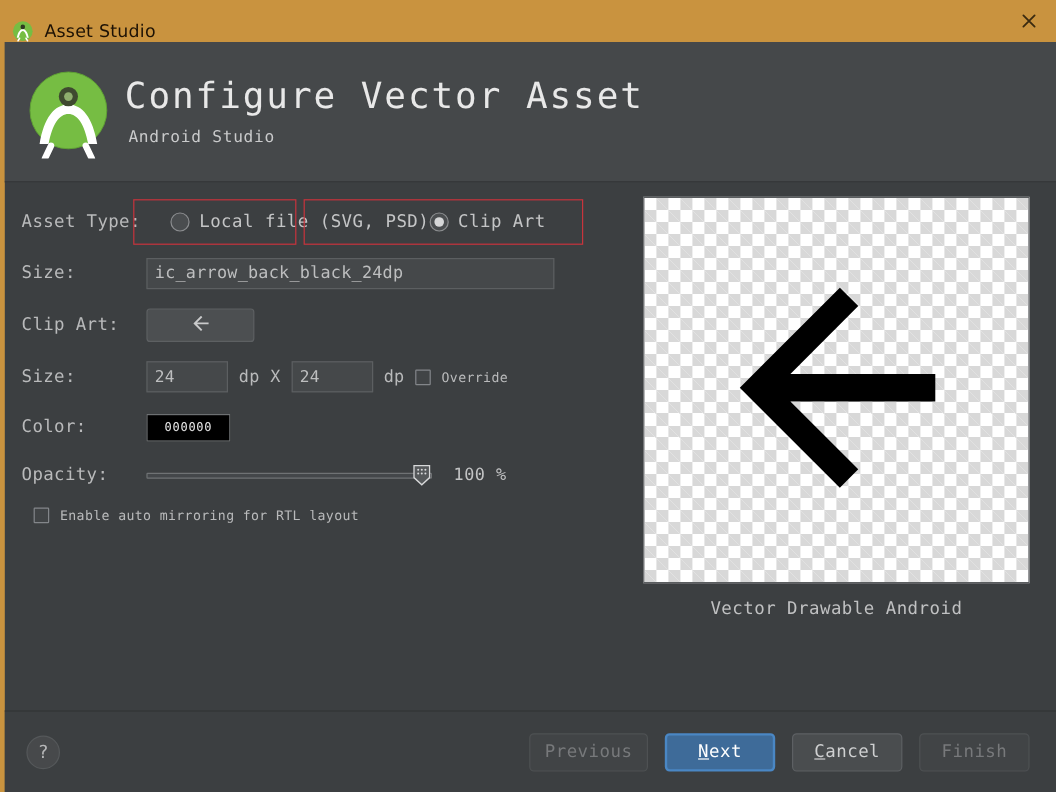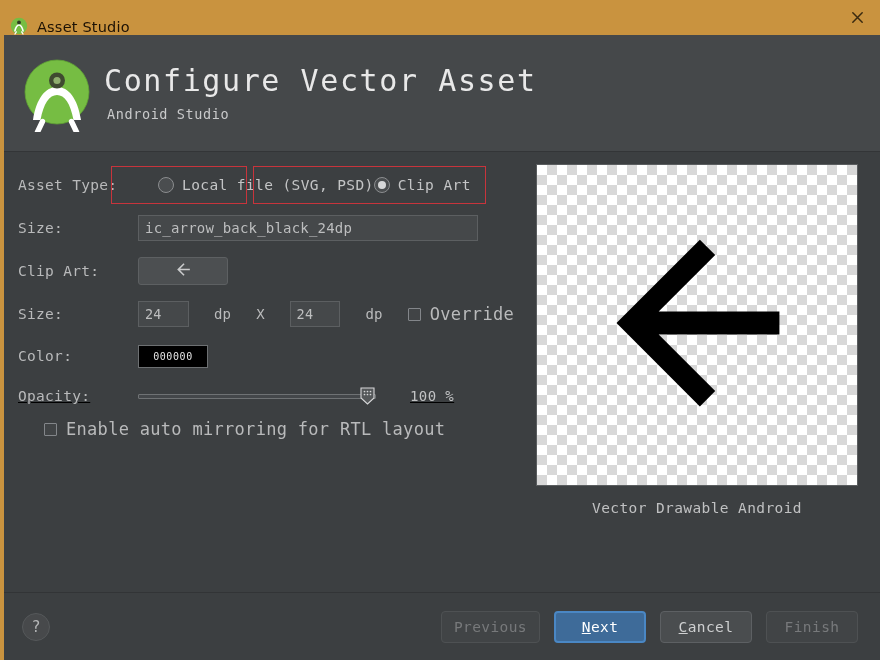--- a/index.html
+++ b/index.html
@@ -126,21 +126,20 @@
     display: flex;
     flex-direction: column;
     align-items: center;
   }
 
   .row {
     position: relative;
     display: flex;
     align-items: center;
     height: 36px;
-    gap: 16px;
   }
   .lbl {
     font-size: 14.5px;
     color: #b9babb;
     letter-spacing: 0.3px;
     width: 118px;
     flex: 0 0 118px;
     padding-left: 14px;
     box-sizing: border-box;
   }
@@ -228,21 +227,21 @@
   .chk {
     width: 13px; height: 13px;
     border: 1.4px solid #83868a;
     background: #414446;
     border-radius: 1px;
     flex: 0 0 13px;
     box-sizing: border-box;
   }
   .chk-row { display: flex; align-items: center; cursor: pointer; }
   .chk-lbl {
-    font-size: 17px;
+    font-size: 11px;
     color: #b9babb;
     margin-left: 9px;
     letter-spacing: 0.3px;
   }
 
   
   .swatch {
     width: 70px; height: 23px;
     background: #000000;
     border: 1px solid #6d7072;
@@ -462,21 +461,21 @@
           </div>
         </div>
 
         <div class="row" style="margin-top:6px;">
           <div class="lbl">Color:</div>
           <div class="swatch">
             <span>000000</span>
           </div>
         </div>
 
-        <div class="row" style="margin-top:4px;text-decoration:underline;">
+        <div class="row" style="margin-top:4px;">
           <div class="lbl">Opacity:</div>
           <div class="slider-wrap">
             <div class="slider-track"></div>
             <div class="slider-thumb">
               <svg viewBox="0 0 15 18" width="15" height="18">
                 <path d="M1 1 H14 V11 L7.5 17 L1 11 Z" fill="#55585a" stroke="#d7d8d9" stroke-width="1.1"></path>
                 <g fill="#d7d8d9">
                   <circle cx="4.5" cy="4.5" r="0.85"></circle>
                     <circle cx="7.5" cy="4.5" r="0.85"></circle>
                     <circle cx="10.5" cy="4.5" r="0.85"></circle>

